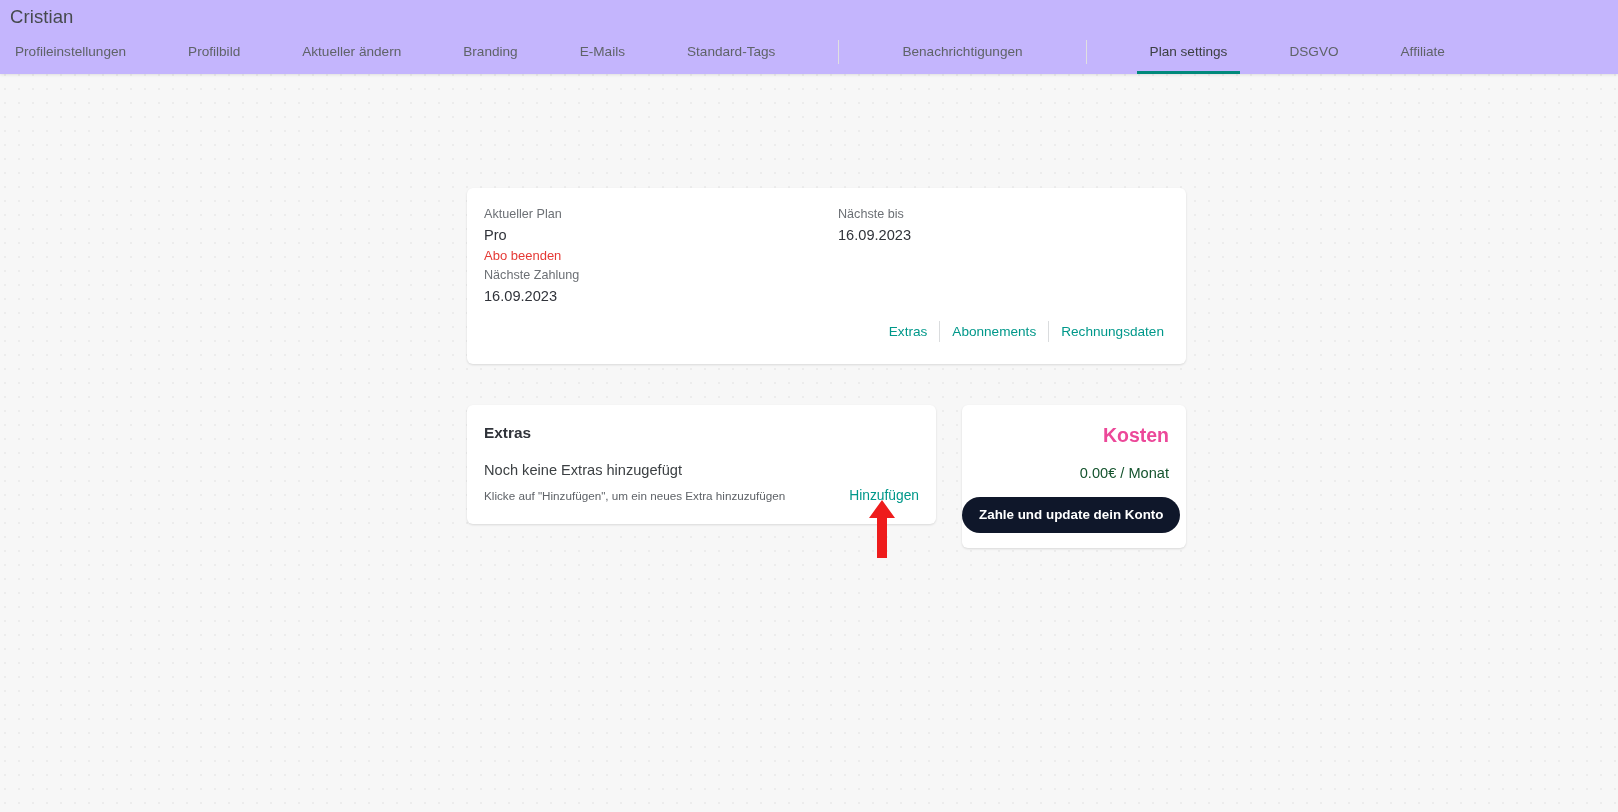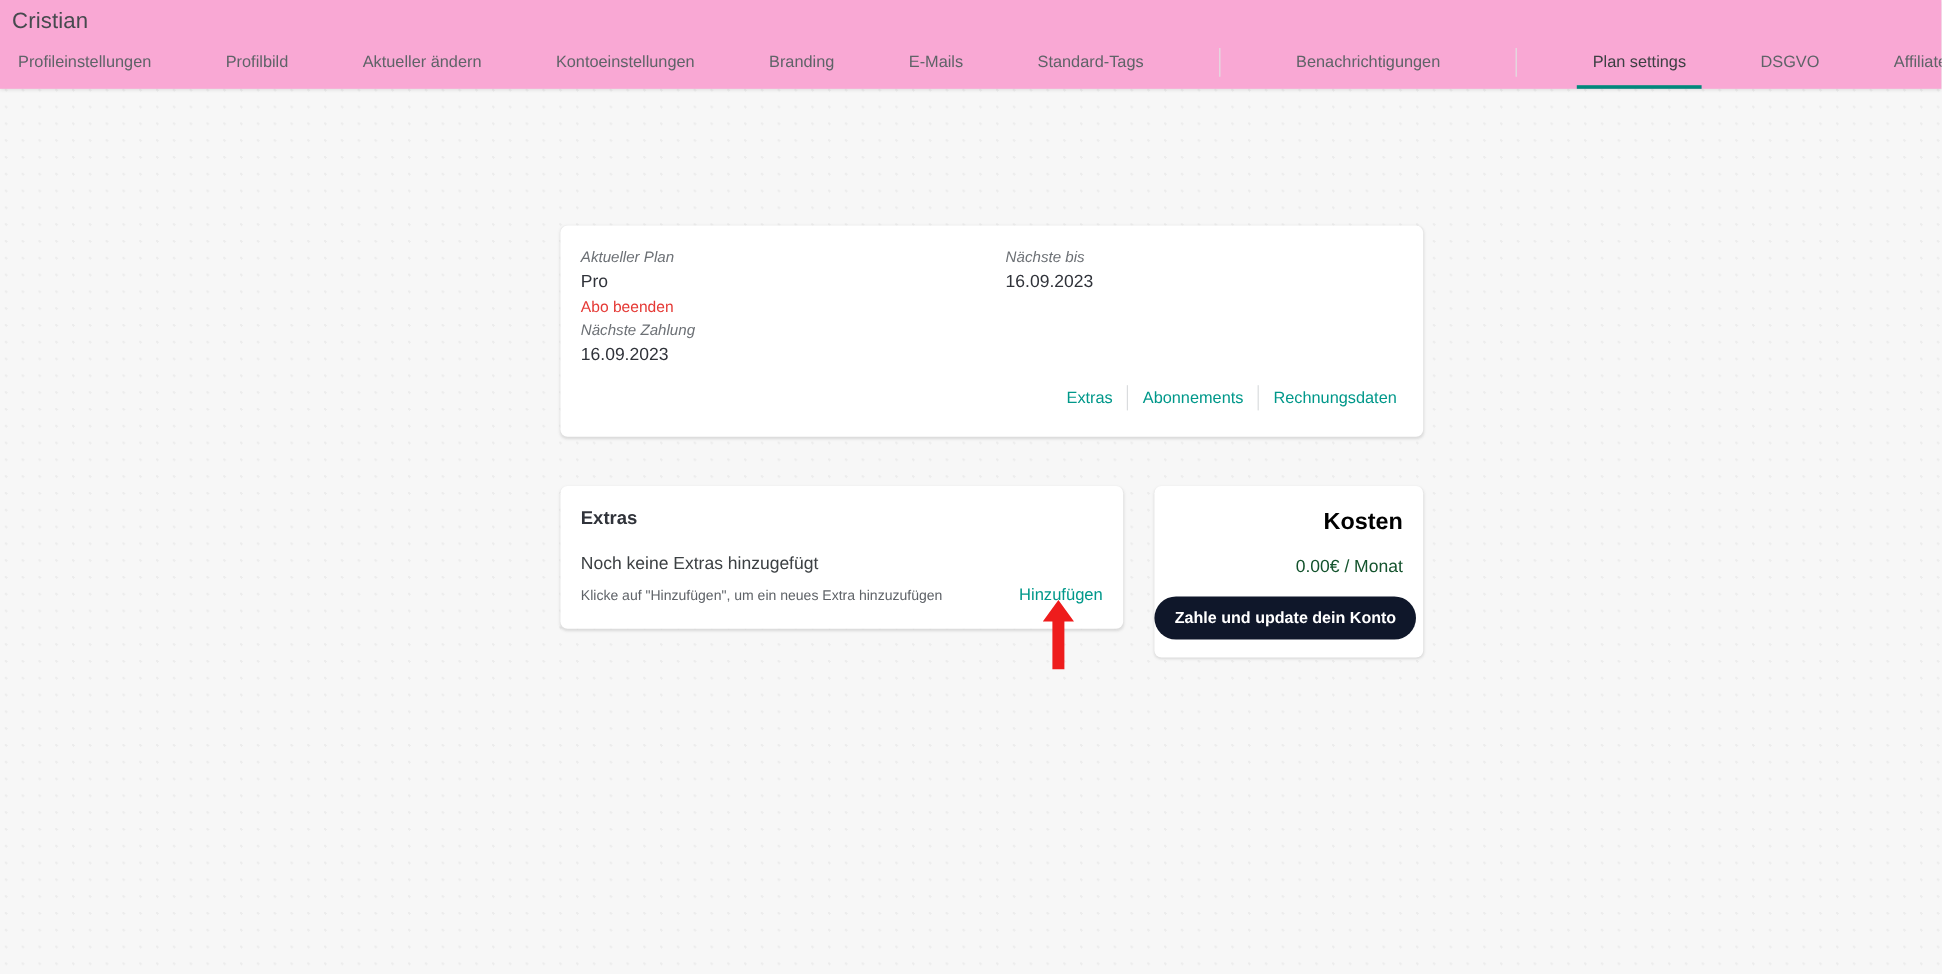--- a/index.html
+++ b/index.html
@@ -16,21 +16,21 @@
     background-image:
       radial-gradient(circle at 1px 1px, rgba(0,0,0,0.045) 1.1px, transparent 1.2px);
     background-size: 14px 14px;
     background-position: 4px 4px;
     color: #3c4043;
     overflow: hidden;
   }
 
   
   .header {
-    background: #f9a8d4;
+    background: #c4b5fd;
     height: 74px;
     position: relative;
     box-shadow: 0 1px 3px rgba(0,0,0,0.10);
     z-index: 5;
   }
 
   .page-title {
     position: absolute;
     left: 10px;
     top: 6px;
@@ -107,21 +107,20 @@
 
   .plan-col-left  { position: absolute; left: 17px;  top: 17px; }
   .plan-col-right { position: absolute; left: 371px; top: 17px; }
   .plan-col-next  { position: absolute; left: 17px;  top: 78px; }
 
   .field-label {
     font-size: 12.6px;
     color: #6c7075;
     line-height: 18px;
     margin-bottom: 2px;
-    font-style: italic;
   }
 
   .field-value {
     font-size: 14.6px;
     font-weight: normal;
     color: #30333a;
     line-height: 20px;
   }
 
   .cancel-link {
@@ -209,21 +208,21 @@
     left: 962px;
     top: 331px;
     width: 224px;
     height: 143px;
     text-align: right;
   }
 
   .kosten-title {
     font-size: 19.5px;
     font-weight: bold;
-    color: #000000;
+    color: #ec4899;
     padding: 17px 17px 0 0;
     line-height: 27px;
   }
 
   .kosten-price {
     font-size: 14.6px;
     font-weight: normal;
     color: #14532d;
     padding: 14px 17px 0 0;
     line-height: 20px;
@@ -260,21 +259,20 @@
 </style>
 </head>
 <body>
 
 <div class="header">
   <div class="page-title">Cristian</div>
   <nav class="tabbar">
     <a class="tab">Profileinstellungen</a>
     <a class="tab">Profilbild</a>
     <a class="tab">Aktueller ändern</a>
-    <a class="tab">Kontoeinstellungen</a>
     <a class="tab">Branding</a>
     <a class="tab">E-Mails</a>
     <a class="tab">Standard-Tags</a>
     <div class="tab-sep"></div>
     <a class="tab">Benachrichtigungen</a>
     <div class="tab-sep"></div>
     <a class="tab active">Plan settings</a>
     <a class="tab">DSGVO</a>
     <a class="tab">Affiliate</a>
   </nav>

